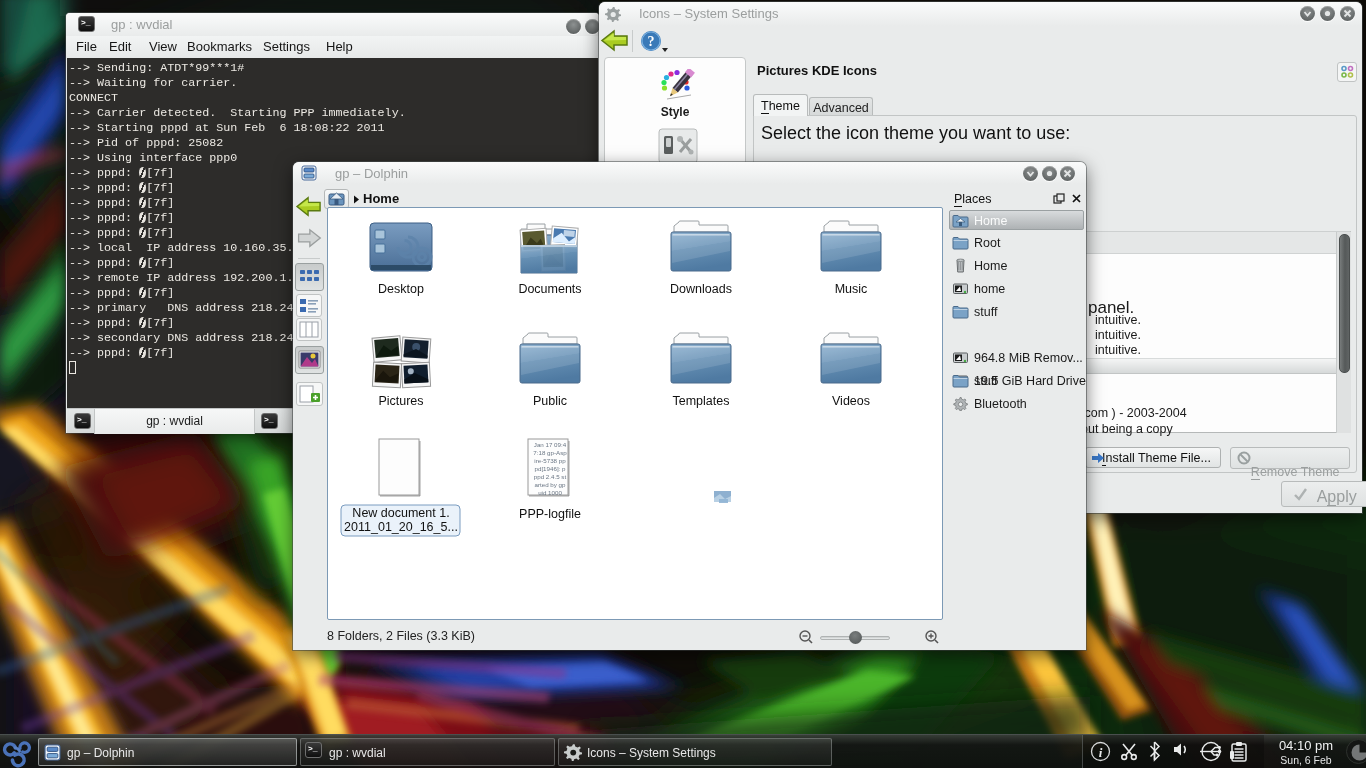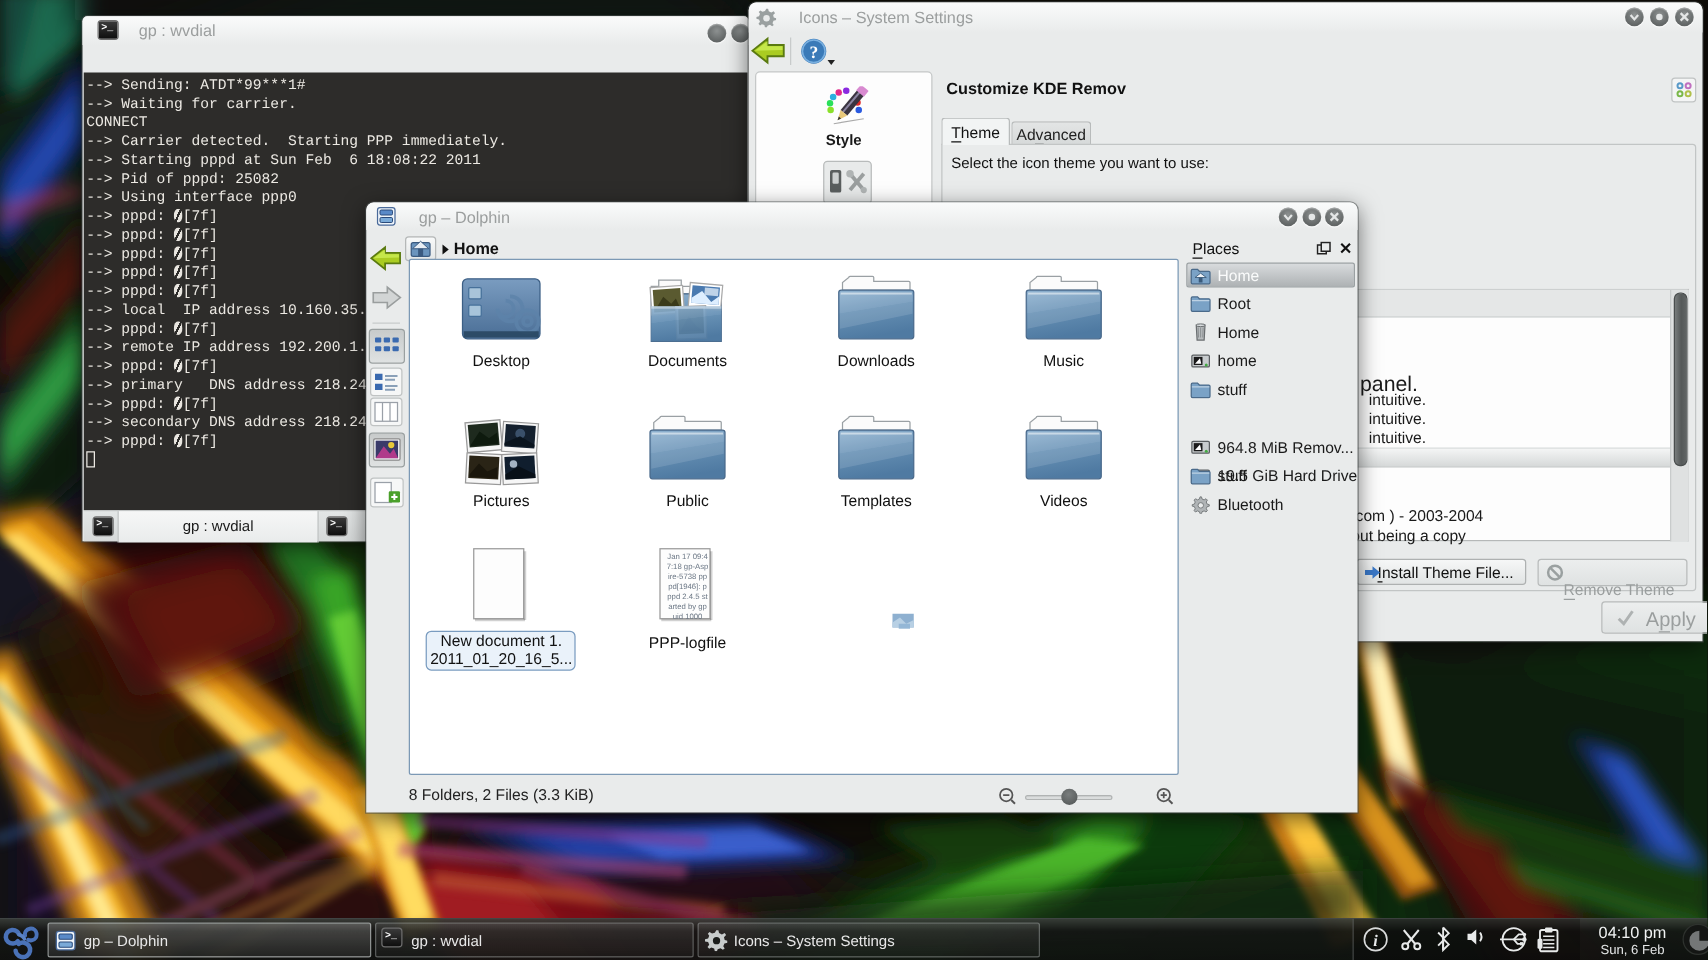--- a/index.html
+++ b/index.html
@@ -187,20 +187,28 @@
  </g>
 </svg>
 
 <div class="win" id="term">
   <div class="tbar">
     <span class="termico" style="position:absolute;left:12px;top:3px;"></span>
     <span class="ttext" style="position:absolute;left:45px;top:4px;">gp : wvdial</span>
     <span class="wbtn" style="left:500px;top:6px;"></span>
     <span class="wbtn" style="left:519px;top:6px;"></span>
   </div>
+  <div id="tmenu">
+    <span style="left:10px;">File</span>
+        <span style="left:43px;">Edit</span>
+        <span style="left:83px;">View</span>
+        <span style="left:121px;">Bookmarks</span>
+        <span style="left:197px;">Settings</span>
+        <span style="left:260px;">Help</span>
+  </div>
   <div id="tbody">--&gt; Sending: ATDT*99***1#
 --&gt; Waiting for carrier.
 CONNECT
 --&gt; Carrier detected.  Starting PPP immediately.
 --&gt; Starting pppd at Sun Feb  6 18:08:22 2011
 --&gt; Pid of pppd: 25082
 --&gt; Using interface ppp0
 --&gt; pppd: <span class="g"></span>[7f]
 --&gt; pppd: <span class="g"></span>[7f]
 --&gt; pppd: <span class="g"></span>[7f]
@@ -286,37 +294,37 @@
           <rect x="8" y="10" width="5" height="9" rx="1" fill="#cdd0d0"></rect>
           <g stroke="#9a9e9e" stroke-width="3" fill="none">
             <path d="M22 24 L33 11"></path>
             <path d="M22 11 L33 24"></path>
           </g>
           <circle cx="22" cy="11" r="3" fill="#b0b4b4"></circle>
           <circle cx="33" cy="24" r="2.5" fill="#b0b4b4"></circle>
         </svg>
   </div>
 
-  <div style="position:absolute;left:158px;top:61px;font-size:13px;font-weight:bold;color:#111;">Customize KDE Remov</div>
+  <div style="position:absolute;left:158px;top:61px;font-size:13px;font-weight:bold;color:#111;">Pictures KDE Icons</div>
   <div style="position:absolute;left:738px;top:60px;width:20px;height:20px;background:#f4f5f5;border:1px solid #c0c3c3;border-radius:3px;">
     <svg width="18" height="18" viewBox="0 0 18 18">
           <g fill="none" stroke-width="1.6">
             <circle cx="6" cy="5.5" r="2" stroke="#5a9ac8"></circle>
             <circle cx="12.5" cy="5.5" r="2" stroke="#c070c0"></circle>
             <circle cx="6" cy="12" r="2" stroke="#7ab84a"></circle>
             <circle cx="12.5" cy="12" r="2" stroke="#b0c04a"></circle>
           </g>
         </svg>
   </div>
 
   <div style="position:absolute;left:154px;top:92px;width:55px;height:22px;background:#f2f4f4;border:1px solid #b8bbbb;border-bottom:none;border-radius:3px 3px 0 0;text-align:center;font-size:12.5px;color:#111;padding-top:4px;z-index:3;"><span style="border-bottom:1px solid #111;">T</span>heme</div>
   <div style="position:absolute;left:210px;top:95px;width:64px;height:19px;background:linear-gradient(#e3e5e5,#d6d9d9);border:1px solid #b8bbbb;border-bottom:none;border-radius:3px 3px 0 0;text-align:center;font-size:12.5px;color:#222;padding-top:3px;">Ad<span style="border-bottom:1px solid #222;">v</span>anced</div>
 
   <div style="position:absolute;left:154px;top:113px;width:604px;height:358px;border:1px solid #c2c5c5;border-radius:0 3px 3px 3px;background:#e9ebeb;"></div>
-  <div style="position:absolute;left:162px;top:121px;font-size:12px;color:#111;">Select the icon theme you want to use:</div>
+  <div style="position:absolute;left:162px;top:121px;font-size:18px;color:#111;">Select the icon theme you want to use:</div>
 
   <div style="position:absolute;left:160px;top:229px;width:592px;height:202px;border:1px solid #b5b8b8;border-top:1px solid #cdd0d0;background:#fdfdfd;">
     <div style="position:absolute;left:0;top:0;width:100%;height:22px;background:#e5e7e7;border-bottom:1px solid #d0d3d3;"></div>
     <div style="position:absolute;left:328px;top:66px;font-size:17px;color:#1a1a1a;">panel.</div>
     <div style="position:absolute;left:335px;top:81px;font-size:12.5px;color:#1a1a1a;">intuitive.</div>
     <div style="position:absolute;left:335px;top:96px;font-size:12.5px;color:#1a1a1a;">intuitive.</div>
     <div style="position:absolute;left:335px;top:111px;font-size:12.5px;color:#1a1a1a;">intuitive.</div>
     <div style="position:absolute;left:1px;top:126px;width:576px;height:16px;background:linear-gradient(#f4f5f5,#d6d9d9);border-top:1px solid #d8dbdb;border-bottom:1px solid #c2c5c5;"></div>
     <div style="position:absolute;left:321px;top:174px;font-size:12.5px;color:#1a1a1a;">.com ) - 2003-2004</div>
     <div style="position:absolute;left:321px;top:190px;font-size:12.5px;color:#1a1a1a;">out being a copy</div>

